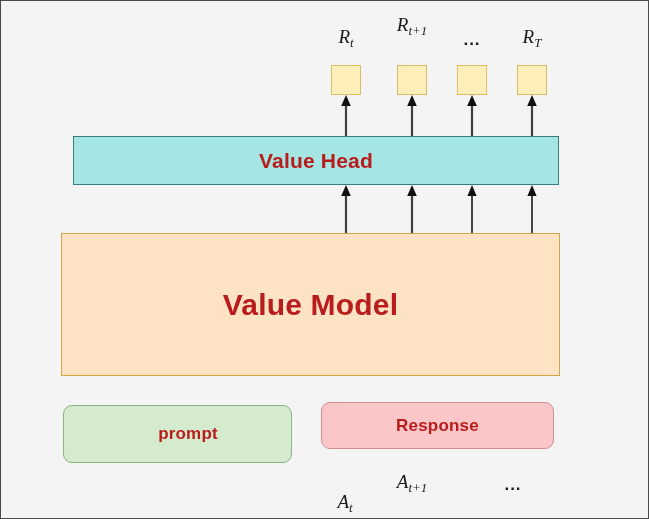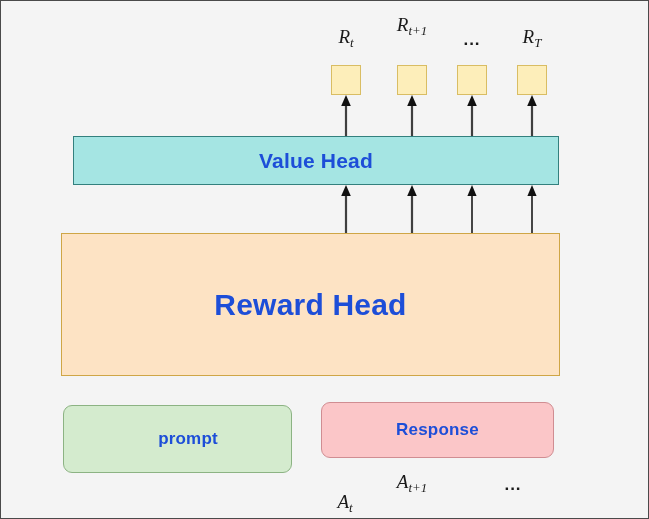--- a/index.html
+++ b/index.html
@@ -19,21 +19,21 @@
   }
 
   
   .box {
     position: absolute;
     box-sizing: border-box;
     display: flex;
     align-items: center;
     justify-content: center;
     font-weight: bold;
-    color: #1d4ed8;
+    color: #b91c1c;
     letter-spacing: 0.2px;
   }
 
   
   .token {
     position: absolute;
     width: 30px;
     height: 30px;
     box-sizing: border-box;
     background: #fdeeba;
@@ -89,32 +89,32 @@
     width: 499px;
     height: 143px;
     background: #fde3c4;
     border: 1.5px solid #cfa646;
     font-size: 30px;
   }
   #prompt-box {
     left: 62px;
     top: 404px;
     width: 229px;
-    height: 68px;
+    height: 58px;
     background: #d4ebce;
     border: 1.5px solid #8cb383;
     border-radius: 9px;
     font-size: 17px;
     padding-left: 21px;
   }
   #response-box {
     left: 320px;
     top: 401px;
     width: 233px;
-    height: 56px;
+    height: 47px;
     background: #fbc6c8;
     border: 1.5px solid #d08d92;
     border-radius: 9px;
     font-size: 17px;
   }
 </style>
 </head>
 <body>
 
 <div id="canvas">
@@ -183,21 +183,21 @@
     </svg>
   </div>
   <div class="arrow" style="left:531px; top:184px; height:48px;">
     <svg viewBox="0 0 14 48" preserveAspectRatio="none">
       <line x1="7" y1="48" x2="7" y2="10" stroke="#1a1a1a" stroke-width="1.6"></line>
       <polygon points="7,0 2.4,11 11.6,11" fill="#111111"></polygon>
     </svg>
   </div>
 
   <div class="box" id="reward-model">
-    <span>Reward Head</span>
+    <span>Value Model</span>
   </div>
 
   <div class="box" id="prompt-box">
     <span>prompt</span>
   </div>
   <div class="box" id="response-box">
     <span>Response</span>
   </div>
 
   <div class="mathlabel" style="left:344px; top:471px;margin-top:20px;">

